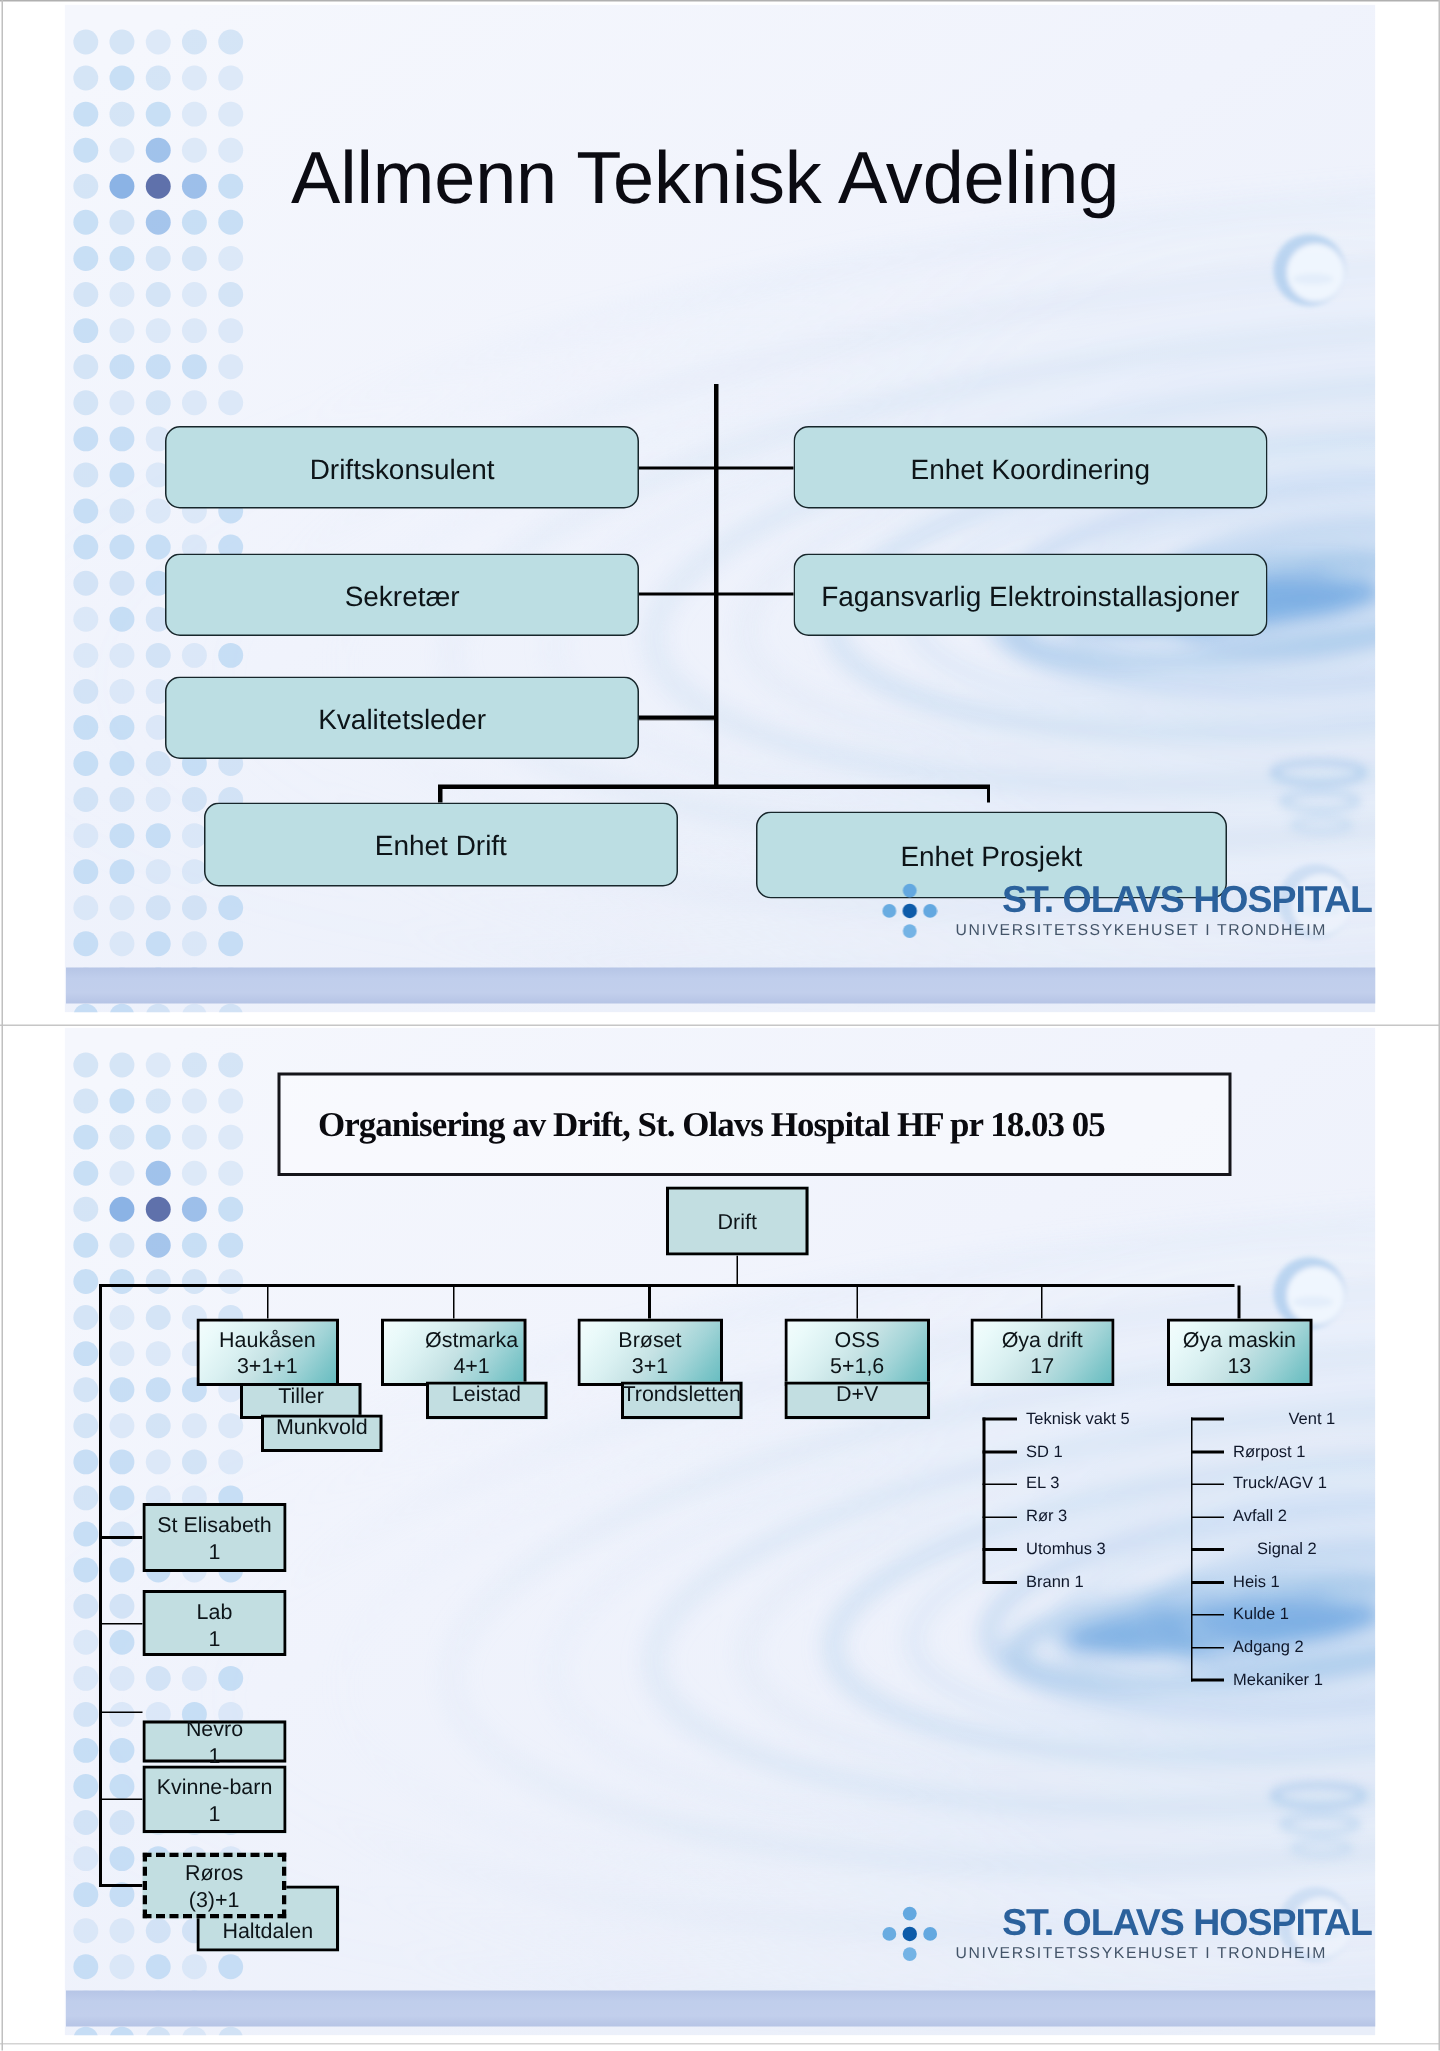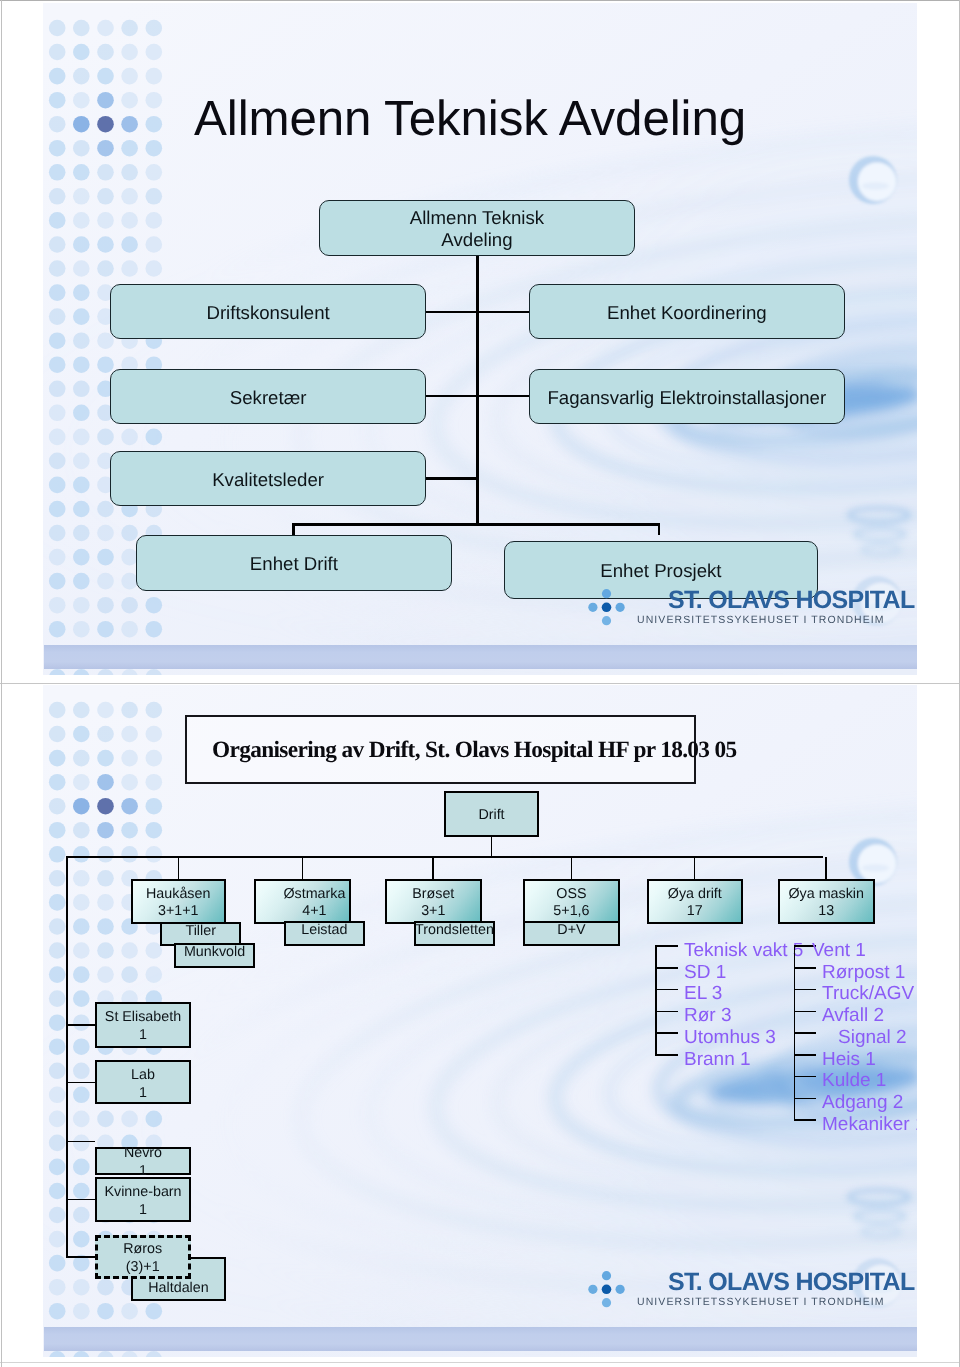--- a/index.html
+++ b/index.html
@@ -16,21 +16,21 @@
   .ttl{position:absolute;color:#0b0b12;white-space:nowrap;will-change:transform;}
   .rbox{position:absolute;background:#bcdee3;border:1.4px solid #17262b;border-radius:10px;
         display:flex;align-items:center;justify-content:center;text-align:center;
         color:#0d1418;line-height:1.16;box-sizing:border-box;font-size:18.65px;will-change:transform;}
   .ln{position:absolute;background:#000;}
   .tbox{position:absolute;border:2.9px solid #000;display:flex;align-items:center;
         justify-content:center;text-align:center;line-height:1.16;color:#0d1418;
         box-sizing:border-box;font-size:14.3px;will-change:transform;}
   .grad{background:linear-gradient(128deg,#f3fcfc 0%,#eafafa 13%,#d9f0f1 33%,#c5e2e4 52%,#a2d4d7 72%,#7fc6c9 88%,#68bdc1 100%);}
   .flat{background:#c2dee1;}
-  .leaf{position:absolute;white-space:nowrap;color:#8b5cf6;font-size:19px;line-height:1;will-change:transform;}
+  .leaf{position:absolute;white-space:nowrap;color:#0f172a;font-size:11px;line-height:1;will-change:transform;}
   .logo{position:absolute;}
   .logotext{position:absolute;white-space:nowrap;font-weight:700;color:#2b619c;will-change:transform;margin-left:32px;}
   .logosub{position:absolute;white-space:nowrap;color:#435468;will-change:transform;}
 </style>
 </head>
 <body>
 
 <div class="page">
     <div class="hrule" style="top:0px;background:#b0b0b0;"></div>
     <div class="hrule" style="top:683px;background:#c6c6c6;"></div>
@@ -256,23 +256,20 @@
               <circle cx="14.2" cy="674.4" r="8.3" fill="#add0f0" opacity="0.62"></circle>
               <circle cx="38.3" cy="674.4" r="8.3" fill="#add0f0" opacity="0.62"></circle>
               <circle cx="62.5" cy="674.4" r="8.3" fill="#bbd6f1" opacity="0.56"></circle>
               <circle cx="86.6" cy="674.4" r="8.3" fill="#c6dcf3" opacity="0.5"></circle>
               <circle cx="110.8" cy="674.4" r="8.3" fill="#bbd6f1" opacity="0.56"></circle>
             </g>
           </g>
         </svg>
       </div>
       <div class="ttl" style="left:150.7px;top:90.8px;font-size:49.3px;letter-spacing:-0.1px;line-height:1;">Allmenn Teknisk Avdeling</div>
-      <div class="rbox" style="left:276.2px;top:196.9px;width:315.9px;height:56.1px;">
-        <div style="position:relative;top:0.6px"><span>Allmenn Teknisk</span><br><span>Avdeling</span></div>
-      </div>
       <div class="rbox" style="left:66.5px;top:281.0px;width:316.2px;height:55.4px;">
         <span style="position:relative;top:1.0px">Driftskonsulent</span>
       </div>
       <div class="rbox" style="left:486.3px;top:281.0px;width:315.7px;height:55.4px;">
         <span style="position:relative;top:1.0px">Enhet Koordinering</span>
       </div>
       <div class="rbox" style="left:66.5px;top:365.5px;width:316.2px;height:55.2px;">
         <span style="position:relative;top:1.0px">Sekretær</span>
       </div>
       <div class="rbox" style="left:486.3px;top:365.5px;width:315.7px;height:55.2px;">
@@ -527,21 +524,21 @@
               <circle cx="110.8" cy="650.3" r="8.3" fill="#c6dcf3" opacity="0.5"></circle>
               <circle cx="14.2" cy="674.4" r="8.3" fill="#add0f0" opacity="0.62"></circle>
               <circle cx="38.3" cy="674.4" r="8.3" fill="#add0f0" opacity="0.62"></circle>
               <circle cx="62.5" cy="674.4" r="8.3" fill="#bbd6f1" opacity="0.56"></circle>
               <circle cx="86.6" cy="674.4" r="8.3" fill="#c6dcf3" opacity="0.5"></circle>
               <circle cx="110.8" cy="674.4" r="8.3" fill="#bbd6f1" opacity="0.56"></circle>
             </g>
           </g>
         </svg>
       </div>
-      <div style="position:absolute;left:142.0px;top:30.0px;width:511px;height:69.0px;border:2.3px solid #15151a;background:rgba(255,255,255,0.40);box-sizing:border-box;">
+      <div style="position:absolute;left:142.0px;top:30.0px;width:636px;height:69.0px;border:2.3px solid #15151a;background:rgba(255,255,255,0.40);box-sizing:border-box;">
         <div style="position:absolute;left:25.3px;top:22.1px;font-family:'Liberation Serif',serif;font-weight:700;font-size:23.3px;letter-spacing:-0.64px;line-height:1;color:#0a0a0f;white-space:nowrap;will-change:transform;">Organisering av Drift, St. Olavs Hospital HF pr 18.03 05</div>
       </div>
       <div class="tbox flat" style="left:401.0px;top:106.0px;width:95.0px;height:46.0px;">
         <span style="position:relative;top:1.6px">Drift</span>
       </div>
       <div class="ln" style="left:447.7px;top:152.0px;width:1.6px;height:20.0px;"></div>
       <div class="ln" style="left:23.0px;top:171.2px;width:757.0px;height:1.6px;"></div>
       <div class="ln" style="left:134.8px;top:172.0px;width:1.6px;height:22.0px;"></div>
       <div class="ln" style="left:258.7px;top:172.0px;width:1.6px;height:22.0px;"></div>
       <div class="ln" style="left:389.2px;top:172.0px;width:1.6px;height:22.0px;"></div>
@@ -613,21 +610,21 @@
       <div class="ln" style="left:612.3px;top:303.7px;width:22.5px;height:1.6px;"></div>
       <div class="leaf" style="left:640.6px;top:299.4px;">EL 3</div>
       <div class="ln" style="left:612.3px;top:325.5px;width:22.5px;height:1.6px;"></div>
       <div class="leaf" style="left:640.6px;top:321.1px;">Rør 3</div>
       <div class="ln" style="left:612.3px;top:347.2px;width:22.5px;height:1.6px;"></div>
       <div class="leaf" style="left:640.6px;top:342.9px;">Utomhus 3</div>
       <div class="ln" style="left:612.3px;top:369.0px;width:22.5px;height:1.6px;"></div>
       <div class="leaf" style="left:640.6px;top:364.6px;">Brann 1</div>
       <div class="ln" style="left:750.5px;top:260.2px;width:1.6px;height:175.6px;"></div>
       <div class="ln" style="left:750.5px;top:260.2px;width:22.9px;height:1.6px;"></div>
-      <div class="leaf" style="left:769px;top:255.9px;">Vent 1</div>
+      <div class="leaf" style="left:816px;top:255.9px;">Vent 1</div>
       <div class="ln" style="left:750.5px;top:282.0px;width:22.9px;height:1.6px;"></div>
       <div class="leaf" style="left:779.4px;top:277.6px;">Rørpost 1</div>
       <div class="ln" style="left:750.5px;top:303.7px;width:22.9px;height:1.6px;"></div>
       <div class="leaf" style="left:779.4px;top:299.4px;">Truck/AGV 1</div>
       <div class="ln" style="left:750.5px;top:325.5px;width:22.9px;height:1.6px;"></div>
       <div class="leaf" style="left:779.4px;top:321.1px;">Avfall 2</div>
       <div class="ln" style="left:750.5px;top:347.2px;width:22.9px;height:1.6px;"></div>
       <div class="leaf" style="left:779.4px;top:342.9px;margin-left:16px;">Signal 2</div>
       <div class="ln" style="left:750.5px;top:369.0px;width:22.9px;height:1.6px;"></div>
       <div class="leaf" style="left:779.4px;top:364.6px;">Heis 1</div>

